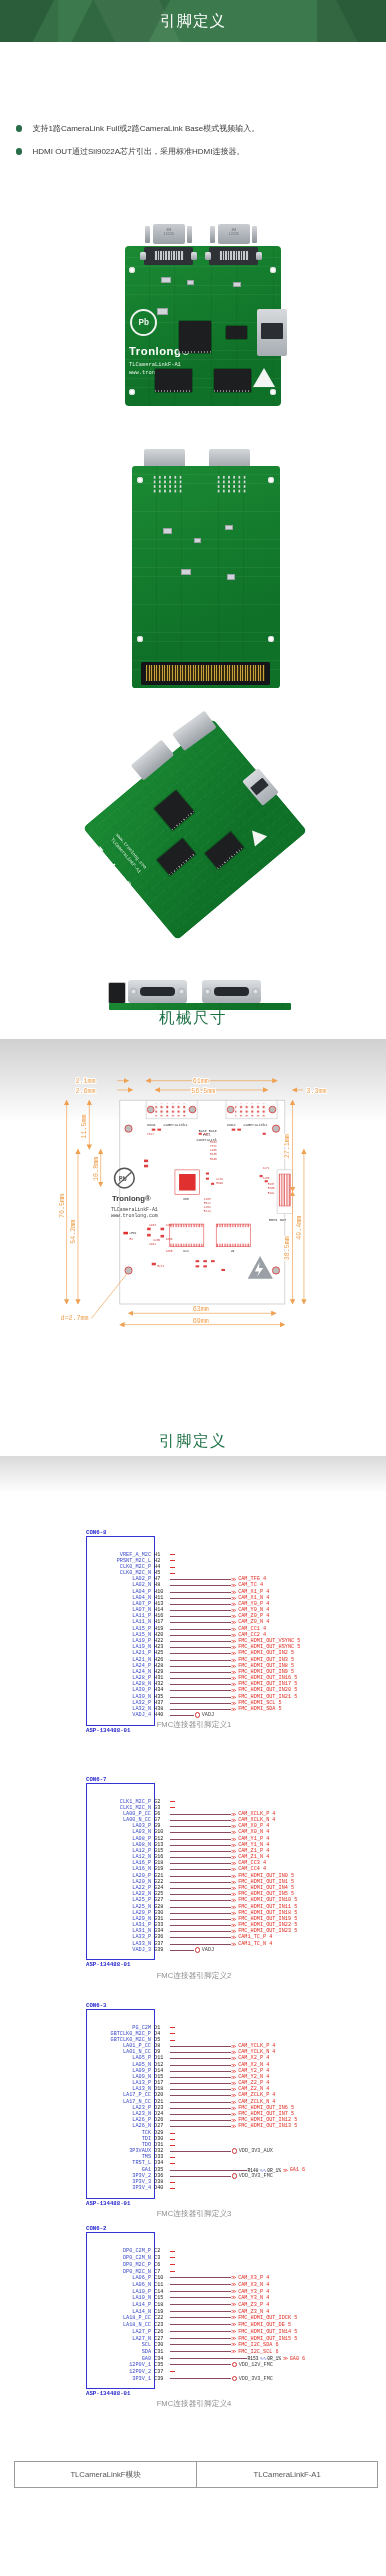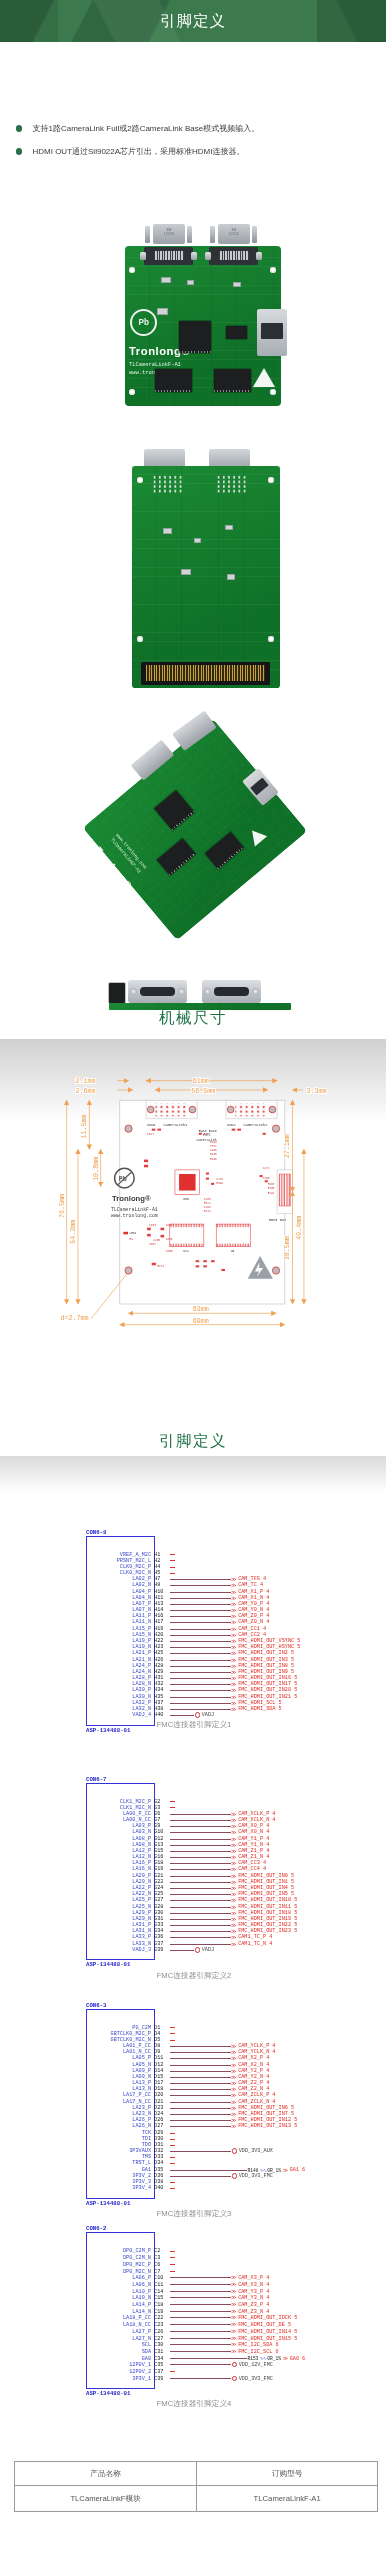--- a/index.html
+++ b/index.html
@@ -377,24 +377,20 @@
         <text x="300" y="476" text-anchor="middle">69mm</text>
         <text x="28" y="472">d=2.7mm</text>
       </g>
     </g>
   </svg>
 
   <div class="sec sec-green" style="top:1431px;">引脚定义</div>
   <div class="band" style="top:1456px;height:46px;background:linear-gradient(#dadada,#ffffff 80%);"></div>
 
   <div class="otable">
-      <div class="orow head">
-        <div class="ocell">产品名称</div>
-        <div class="ocell">订购型号</div>
-      </div>
       <div class="orow data">
         <div class="ocell">TLCameraLinkF模块</div>
         <div class="ocell">TLCameraLinkF-A1</div>
       </div>
     </div>
 
   <div id="contacts"></div>
 
 <div class="schem" style="top: 1529px;">
       <div class="s-ref">CON6-8</div>

